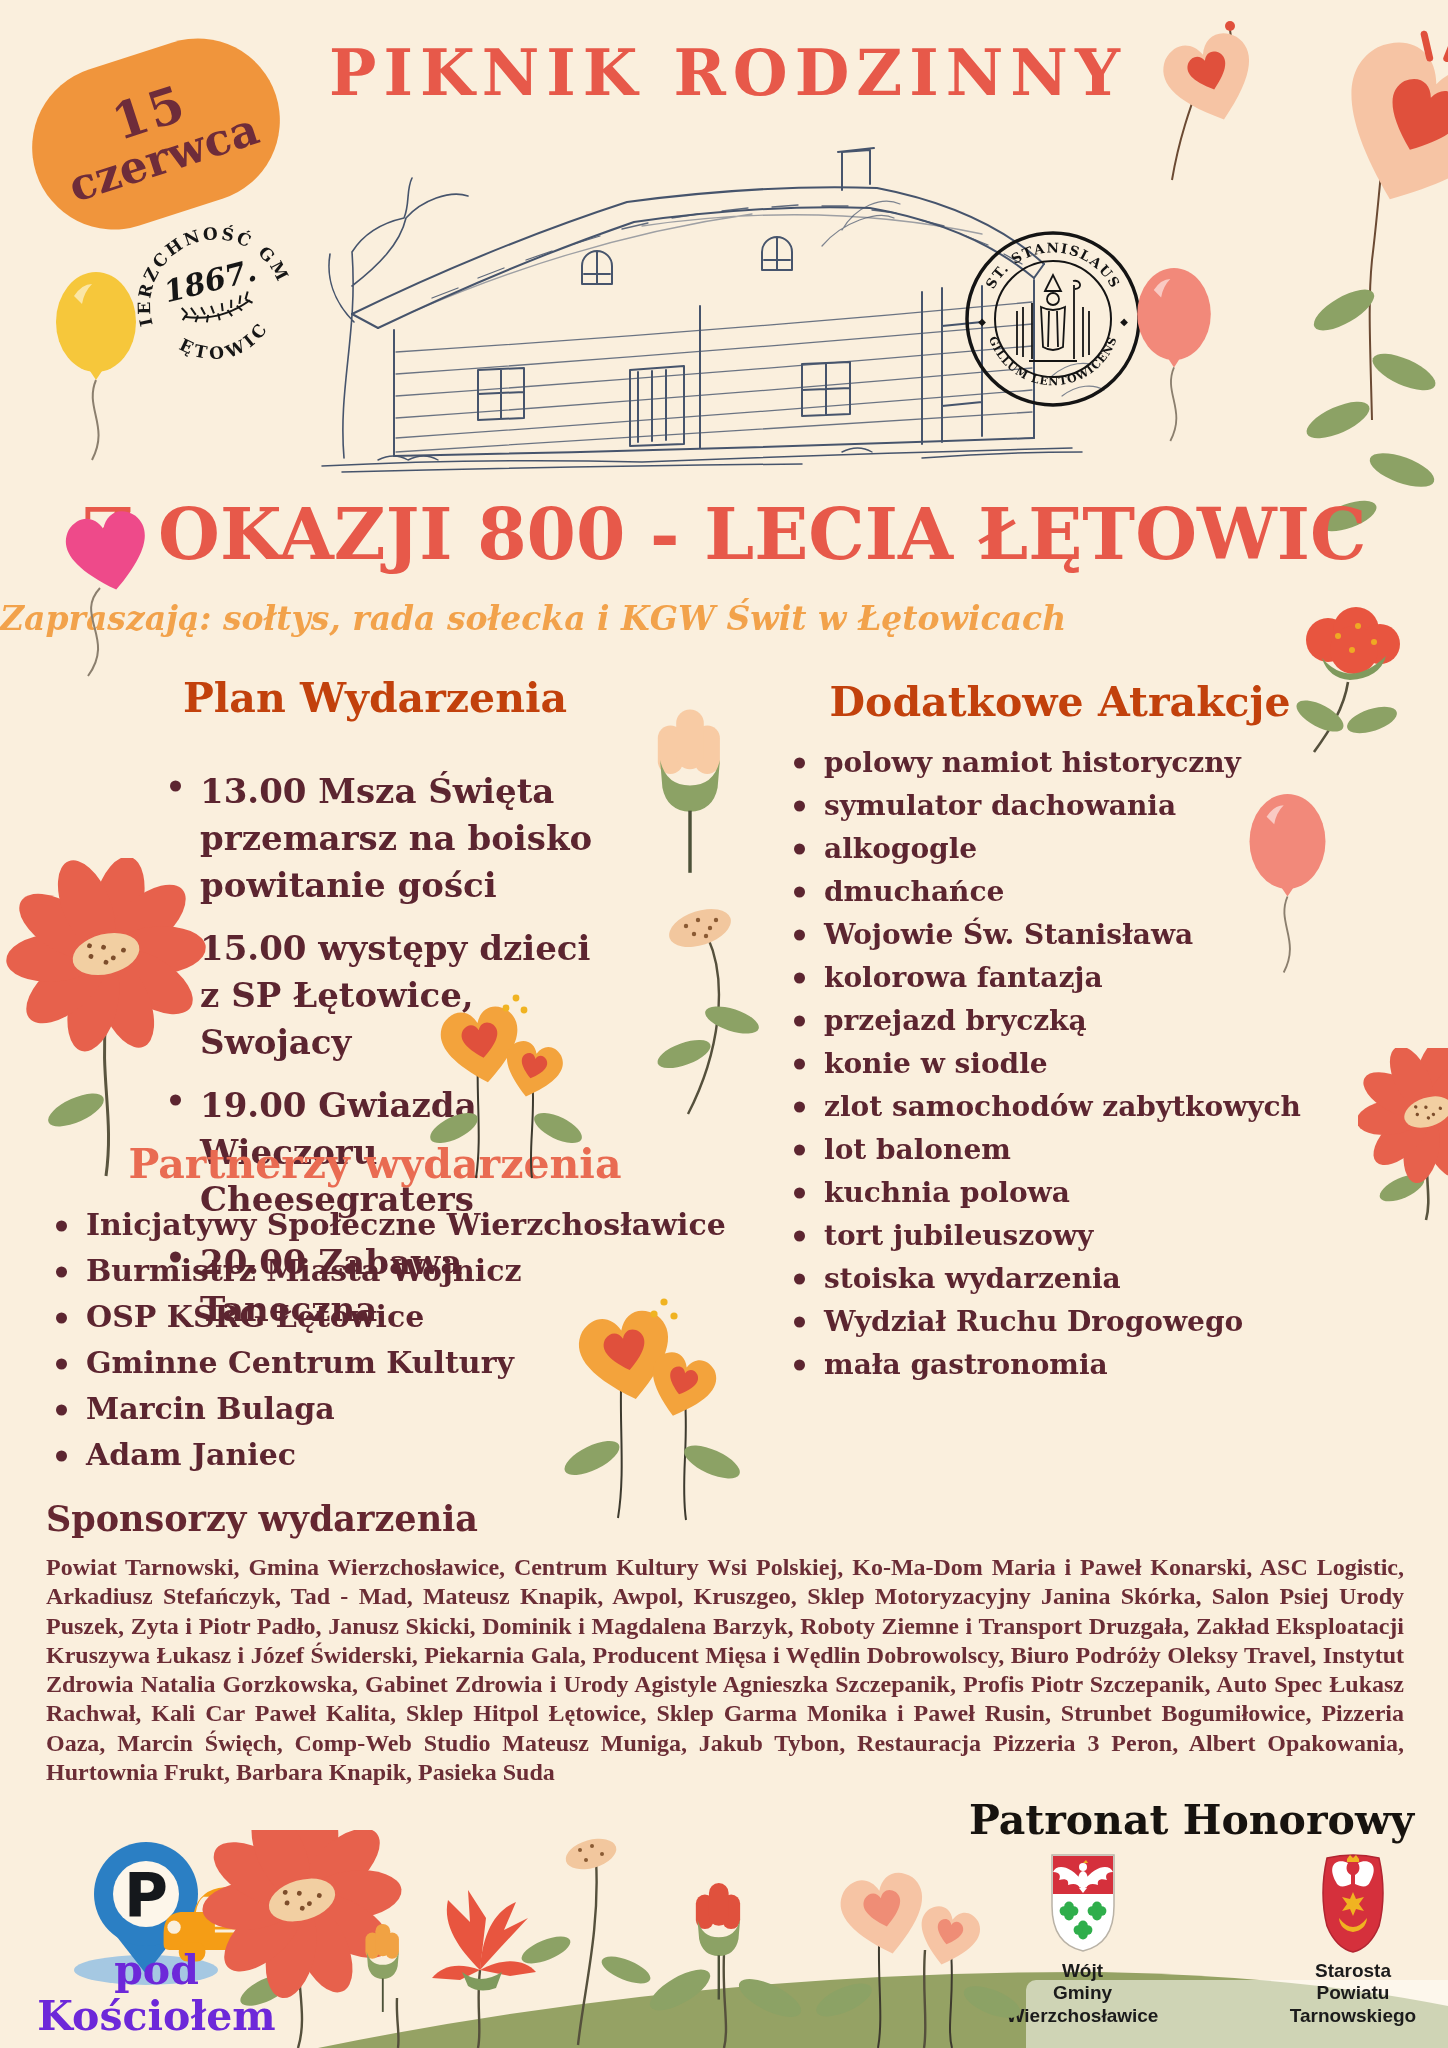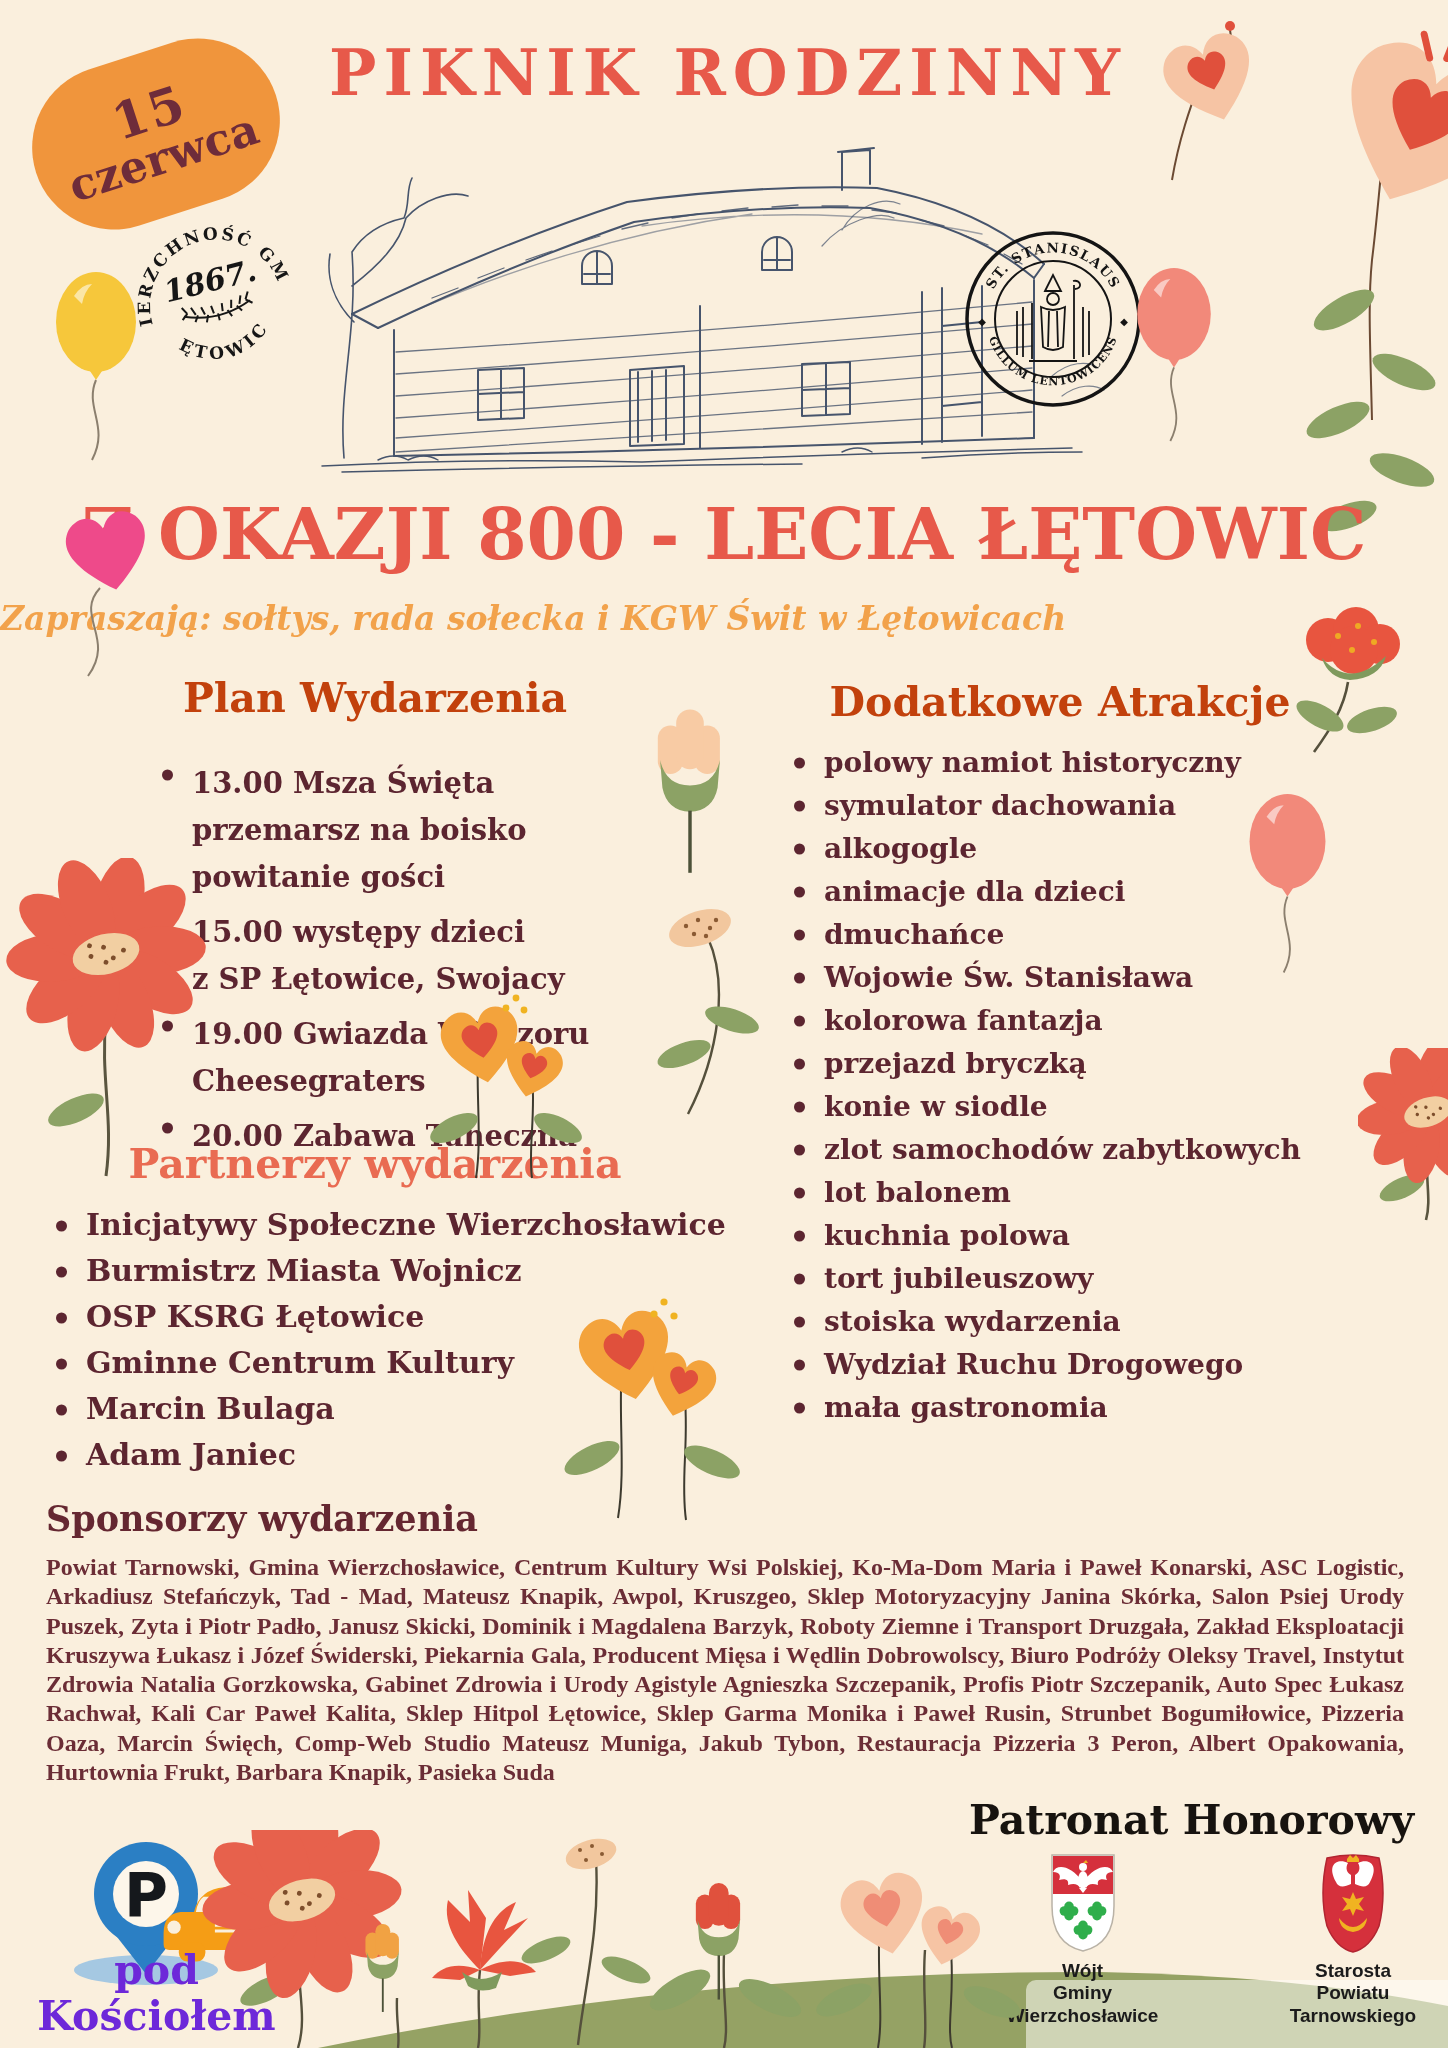--- a/index.html
+++ b/index.html
@@ -38,21 +38,21 @@
   .partners-heading{left:110px; top:1140px; width:530px; color:#e96b52;}
   ul.blist{list-style:none; margin:0; padding:0;}
   ul.blist li{
     position:relative; padding-left:36px; font-weight:bold; color:#5c2530;
   }
   ul.blist li::before{
     content:''; position:absolute; left:6px; top:0.52em; width:11px; height:11px;
     border-radius:50%; background:currentColor; transform:translateY(-50%);
   }
   .plan-list{left:148px; top:752px; width:490px;}
-  .plan-list li{font-size:29px; line-height:47px; white-space:pre-line; margin:8px;}
+  .plan-list li{font-size:34px; line-height:47px; white-space:pre-line; margin:16px;}
   .plan-list li::before{top:24px;}
   .attr-list{left:788px; top:748px; width:660px;}
   .attr-list li{font-size:28px; line-height:30px; margin-bottom:13px; white-space:nowrap;}
   .partners-list{left:50px; top:1210px; width:580px;}
   .partners-list li{color:#e96b52; font-size:30px; line-height:30px; margin-bottom:16px; white-space:nowrap;}
   
   .sponsors-heading{left:46px; top:1498px; font-size:35px; font-weight:bold; color:#652731;}
   .sponsors-text{
     left:46px; top:1553px; width:1358px;
     font-family:"Liberation Serif", serif; font-weight:bold;
@@ -270,21 +270,20 @@
 Cheesegraters</li>
       <li>20.00 Zabawa Taneczna</li>
     </ul>
 
   <div class="abs col-heading attr-heading">Dodatkowe Atrakcje</div>
   <ul class="abs blist attr-list">
 
   <li>polowy namiot historyczny</li>
       <li>symulator dachowania</li>
       <li>alkogogle</li>
-      <li>animacje dla dzieci</li>
       <li>dmuchańce</li>
       <li>Wojowie Św. Stanisława</li>
       <li>kolorowa fantazja</li>
       <li>przejazd bryczką</li>
       <li>konie w siodle</li>
       <li>zlot samochodów zabytkowych</li>
       <li>lot balonem</li>
       <li>kuchnia polowa</li>
       <li>tort jubileuszowy</li>
       <li>stoiska wydarzenia</li>

